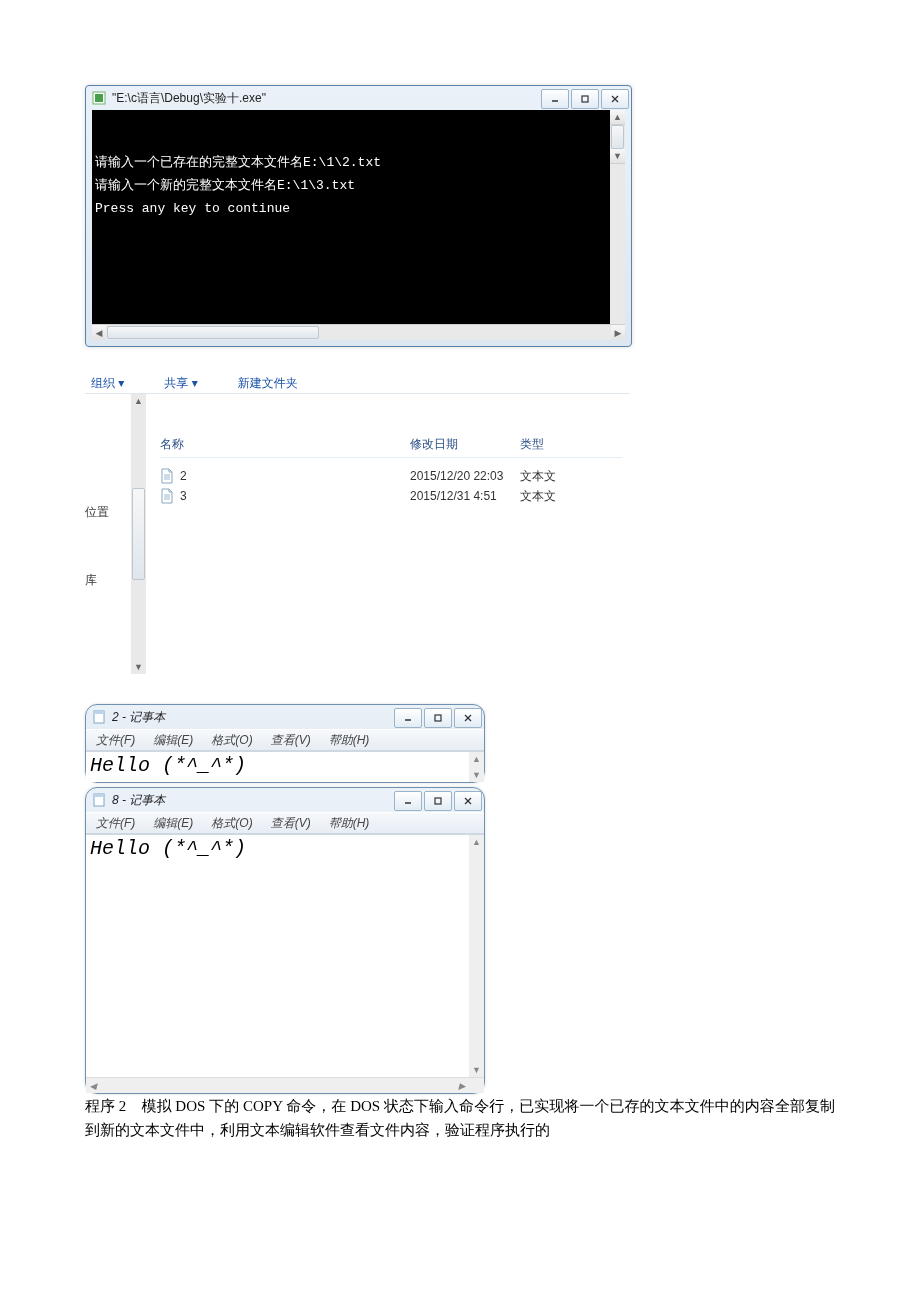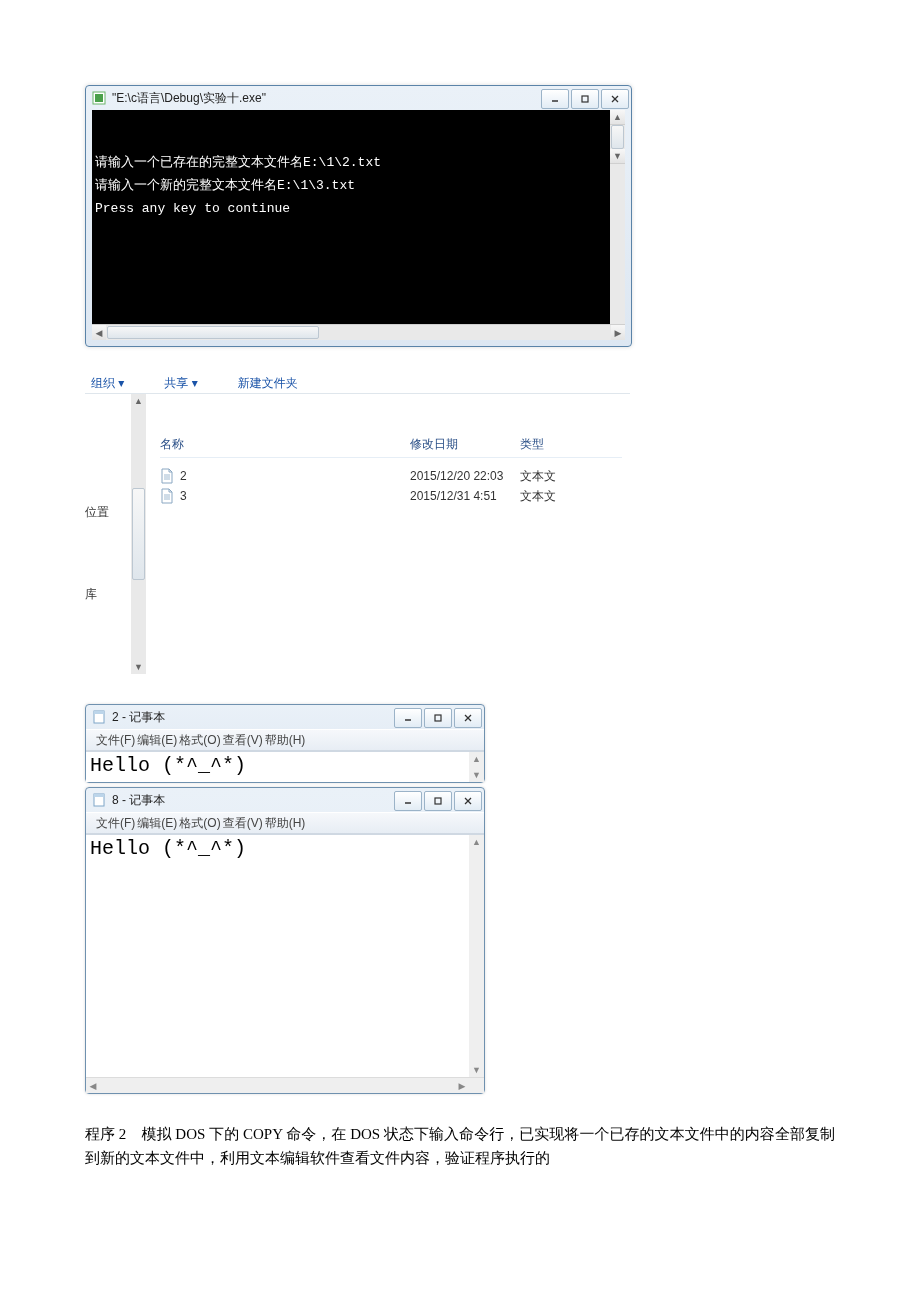--- a/index.html
+++ b/index.html
@@ -128,21 +128,21 @@
   .explorer-toolbar span { white-space:nowrap; }
   .explorer-body {
     display:flex;
     height: 280px;
     border-top:1px solid #dfe6ec;
   }
   .explorer-nav {
     width:46px;
     display:flex; flex-direction:column;
     justify-content:flex-start;
-    gap:65px;
+    gap:51px;
     padding-top:110px;
     color:#333;
   }
   .explorer-scroll {
     width:15px;
     background:#e9e9e9;
     display:flex;flex-direction:column;
   }
   .explorer-scroll .sb-btn{height:14px;display:flex;align-items:center;justify-content:center;font-size:9px;color:#666;}
   .explorer-scroll .sb-thumb{flex:0 0 90px;margin:1px;background:linear-gradient(#f7f7f7,#dfe6ec);border:1px solid #bcc7d1;border-radius:2px;}
@@ -169,31 +169,32 @@
   .file-icon{
     width:14px;height:16px;margin-right:6px;
     display:inline-block;
   }
   .file-icon svg{width:14px;height:16px;}
 
   
   .notepad-group { width:400px; }
   .notepad {
     border:1px solid #6f91af;
-    border-radius:4px;
+    border-radius:12px;
     background:linear-gradient(#eaf1f8,#dde7f2);
     box-shadow:0 0 3px rgba(0,0,0,0.15);
+    font-style:italic;
   }
   .notepad .menubar{
     background:linear-gradient(#f6f8fb,#e7edf4);
     border-top:1px solid #fff;
     border-bottom:1px solid #cfd8e2;
     height:20px;
     display:flex;
-    gap:2px;
+    gap:18px;
     padding:0 10px;
     font-size:12px;
     color:#444;
     align-items:center;
   }
   .notepad .editor-wrap{
     display:flex;
     background:#fff;
     border-top:1px solid #cfd8e2;
   }
@@ -217,21 +218,20 @@
   }
   .notepad .hscroll .sb-btn{width:14px;display:flex;align-items:center;justify-content:center;font-size:9px;color:#888;}
   .notepad .hscroll .sb-track{flex:1;}
   .notepad .hscroll .grip{width:15px;background:#efefef;}
   .notepad-a{margin-bottom:4px;}
   .notepad-a .editor-wrap{height:30px;}
   .notepad-b .editor-wrap{height:242px;}
 
   
   .para {
-    margin-top:28px;
     font-family: SimSun, serif;
     font-size:15px;
     line-height:24px;
     color:#000;
     text-align:justify;
   }
   .para .label{display:inline;}
 </style>
 </head>
 <body>

